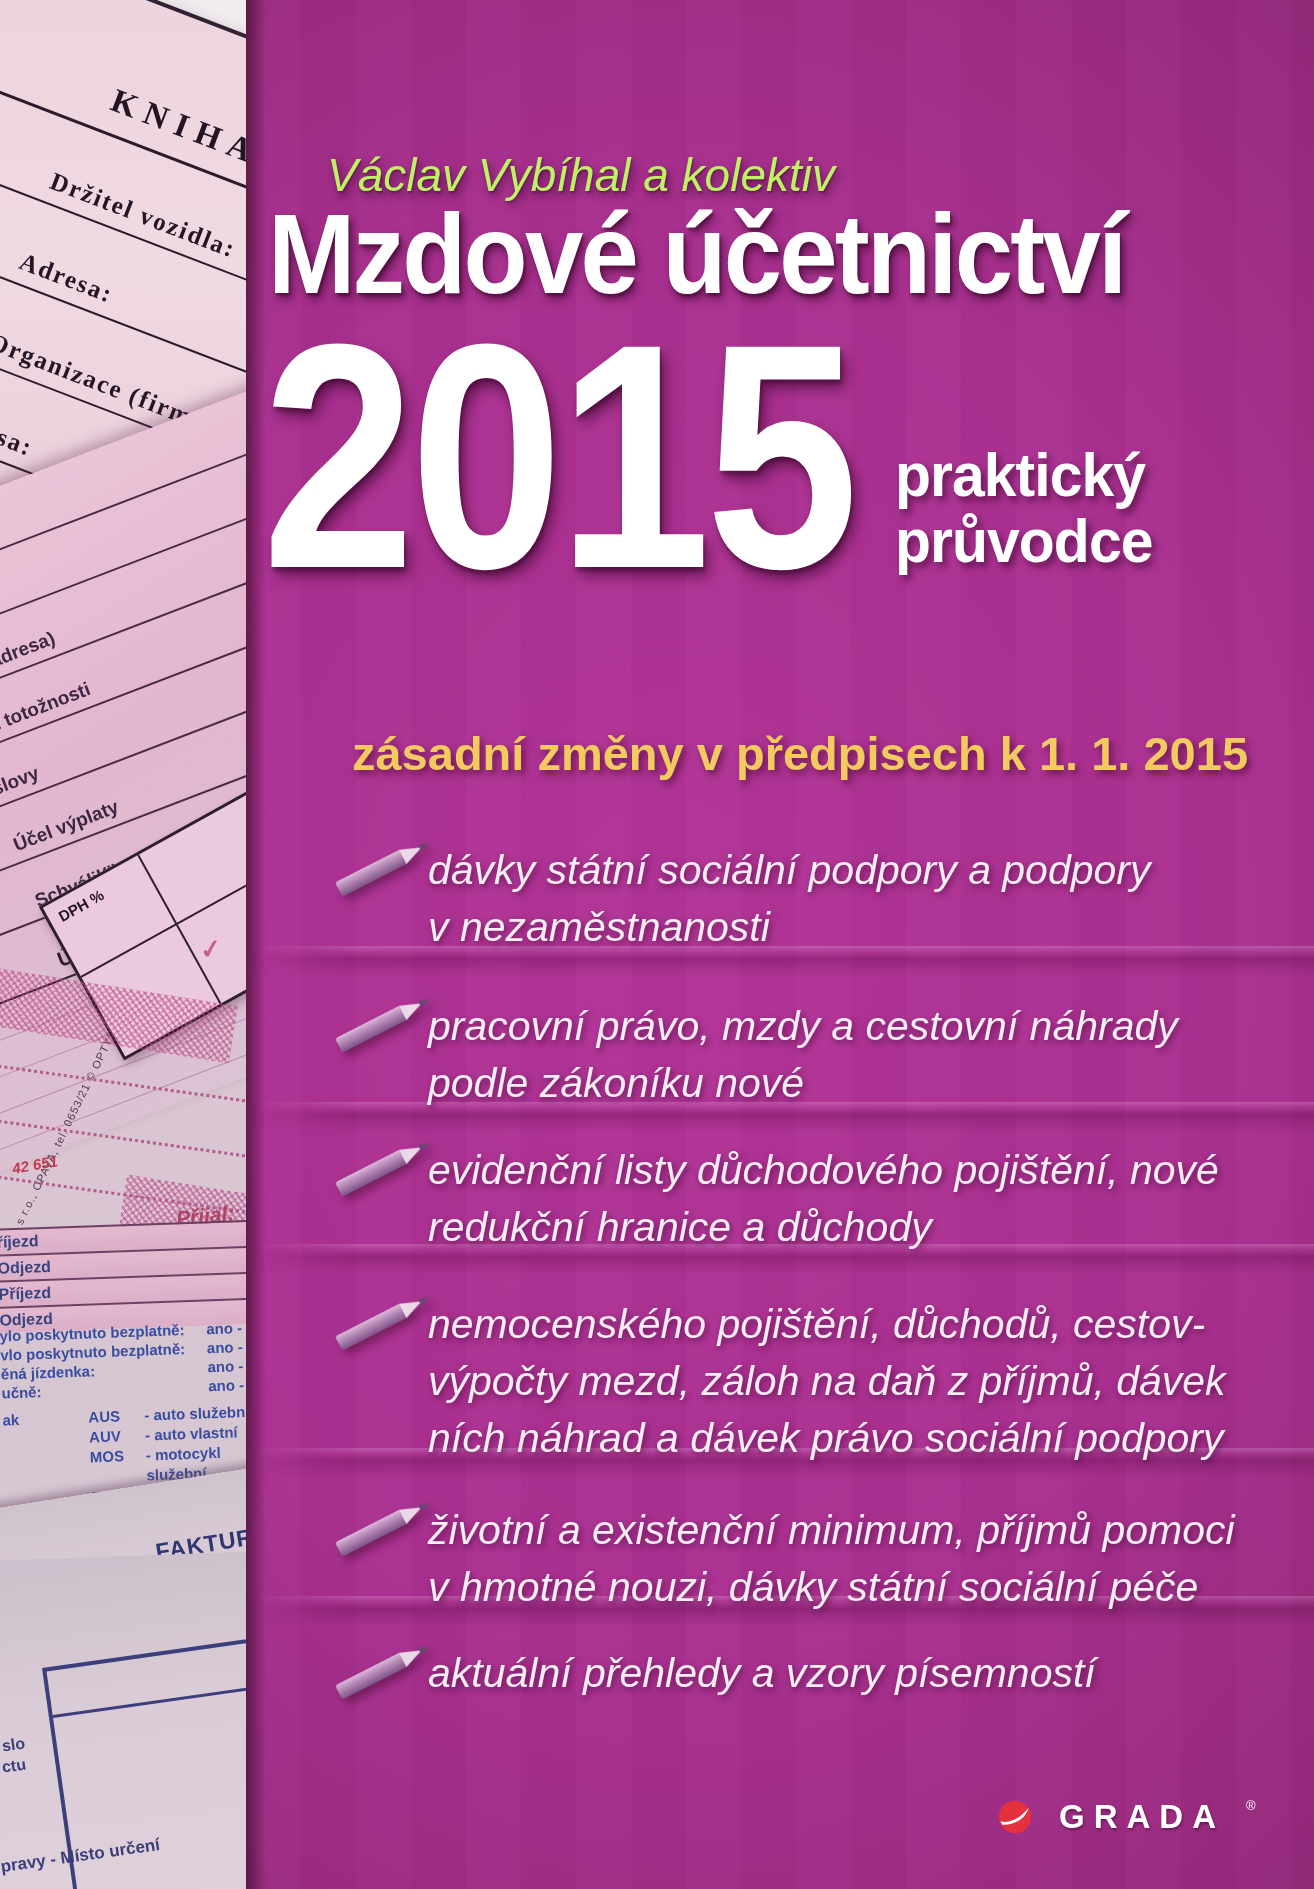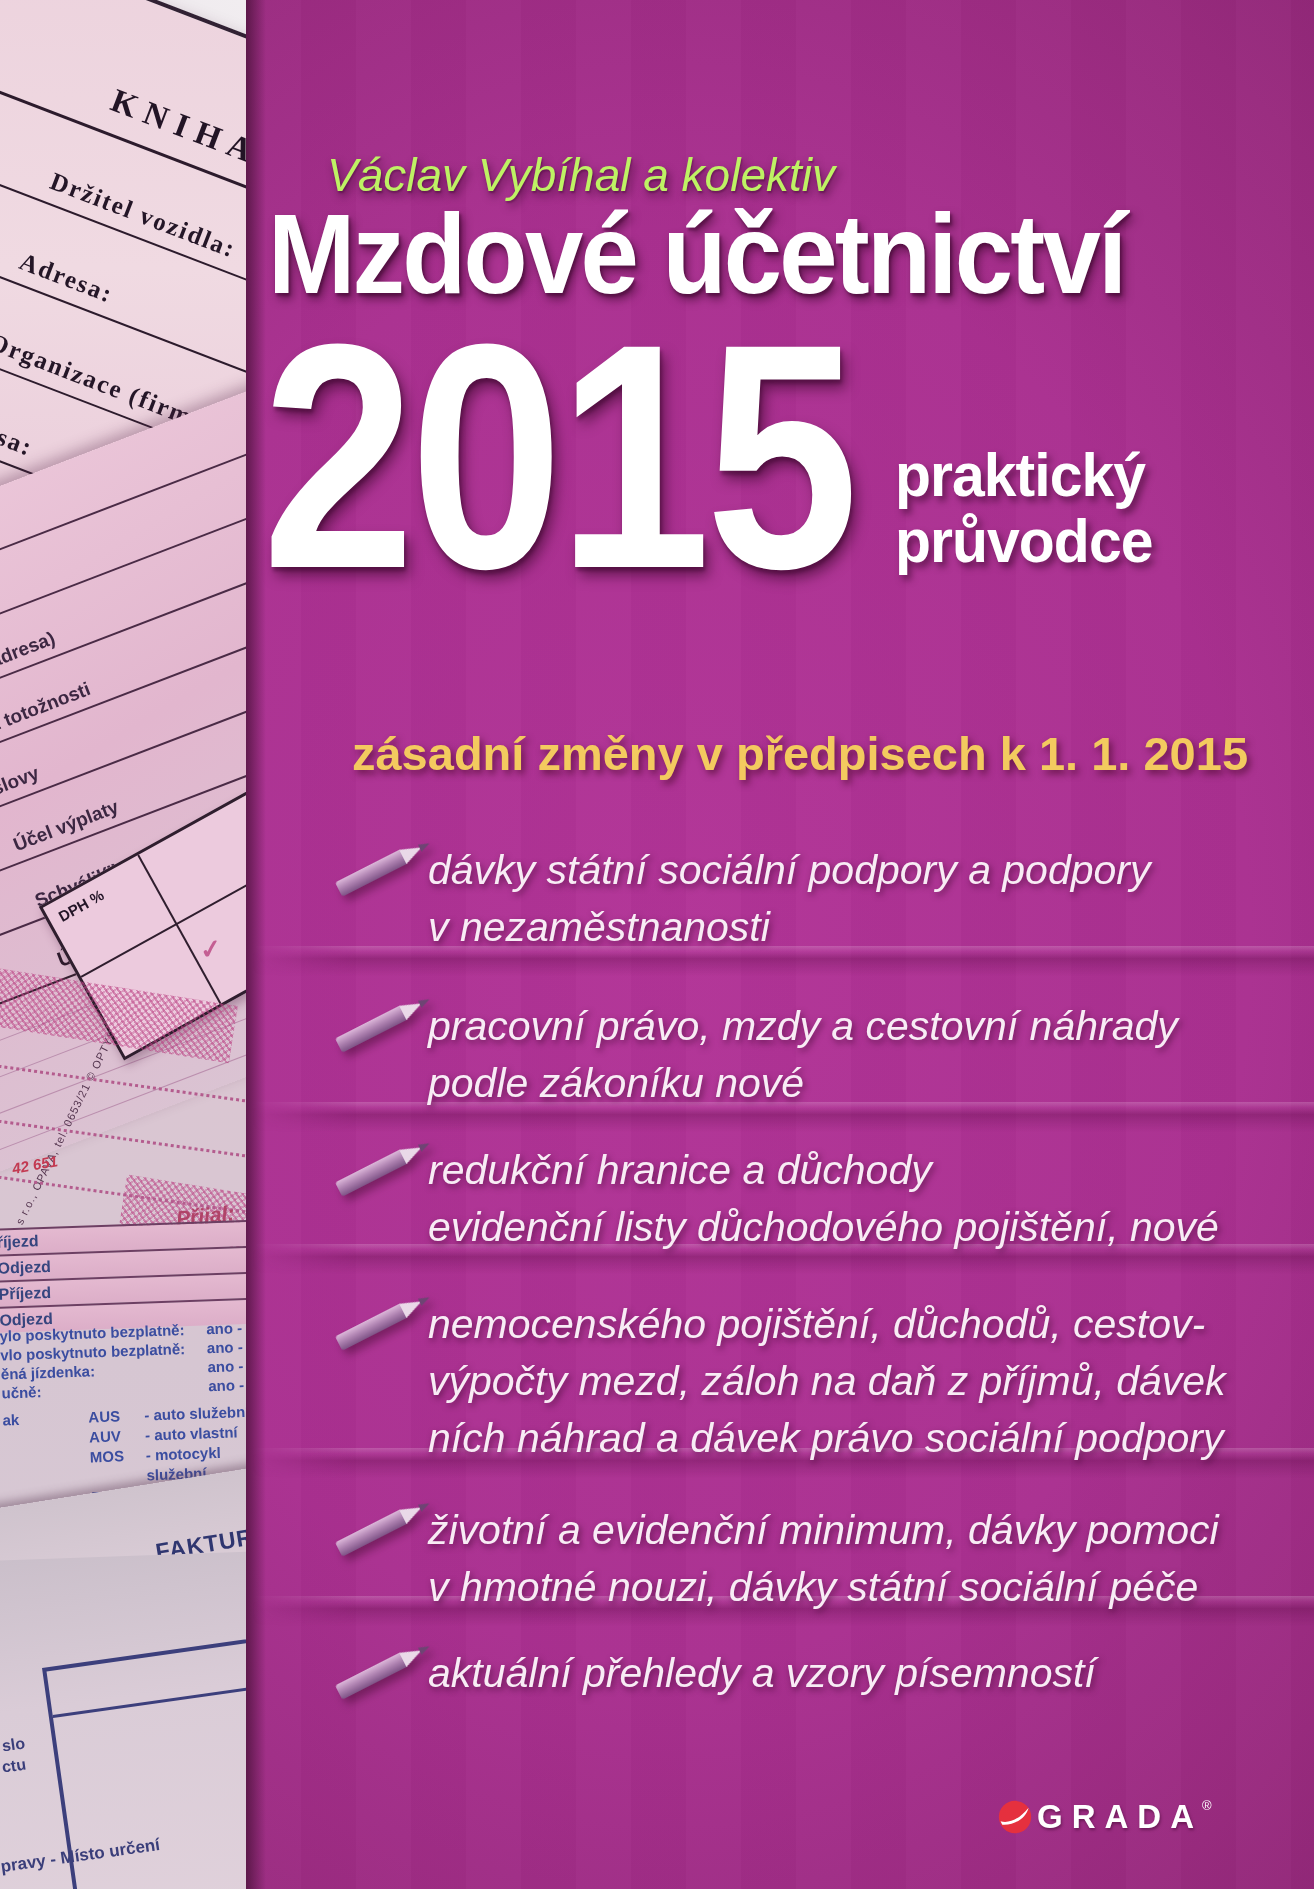--- a/index.html
+++ b/index.html
@@ -114,21 +114,21 @@
   .pencil{position:absolute;width:110px;height:60px;}
   .pencil-rot{position:absolute;left:0;top:18px;width:104px;height:20px;transform:rotate(-27deg);
     filter:drop-shadow(2px 7px 4px rgba(70,10,50,.5));}
   .pencil-body{position:absolute;left:0;top:2px;width:72px;height:16px;border-radius:3px 0 0 3px;
     background:linear-gradient(180deg,#dcb7d9 0%,#b286b4 45%,#7e5386 100%);}
   .pencil-tip{position:absolute;left:72px;top:2px;width:0;height:0;
     border-top:8px solid transparent;border-bottom:8px solid transparent;border-left:21px solid #ead9e8;}
   .pencil-lead{position:absolute;left:91px;top:6px;width:0;height:0;
     border-top:4px solid transparent;border-bottom:4px solid transparent;border-left:11px solid #6e4473;}
 
-  .grada{position:absolute;left:998px;top:1798px;display:flex;align-items:center;gap:5px;}
+  .grada{position:absolute;left:998px;top:1798px;display:flex;align-items:center;gap:27px;}
   .grada-disc{width:34px;height:34px;}
   .grada-text{font-size:33px;font-weight:bold;letter-spacing:9px;color:#ffffff;
     text-shadow:1px 2px 3px rgba(58,6,44,.5);}
   .grada-reg{font-size:13px;color:#ffffff;vertical-align:top;position:relative;top:-12px;left:-6px;}
 </style>
 </head>
 <body>
 
 <div class="cover">
 
@@ -290,22 +290,22 @@
   </div>
 
   <div class="pencil" style="left:333px;top:1138px">
     <div class="pencil-rot">
         <div class="pencil-body"></div>
         <div class="pencil-tip"></div>
         <div class="pencil-lead"></div>
       </div>
   </div>
   <div class="bullet" style="top:1142px">
+    <div>evidenční listy důchodového pojištění, nové</div>
     <div>redukční hranice a důchody</div>
-    <div>evidenční listy důchodového pojištění, nové</div>
   </div>
 
   <div class="pencil" style="left:333px;top:1292px">
     <div class="pencil-rot">
         <div class="pencil-body"></div>
         <div class="pencil-tip"></div>
         <div class="pencil-lead"></div>
       </div>
   </div>
   <div class="bullet" style="top:1296px">
@@ -315,21 +315,21 @@
   </div>
 
   <div class="pencil" style="left:333px;top:1498px">
     <div class="pencil-rot">
         <div class="pencil-body"></div>
         <div class="pencil-tip"></div>
         <div class="pencil-lead"></div>
       </div>
   </div>
   <div class="bullet" style="top:1502px">
-    <div>životní a evidenční minimum, dávky pomoci</div>
+    <div>životní a existenční minimum, příjmů pomoci</div>
     <div>v hmotné nouzi, dávky státní sociální péče</div>
   </div>
 
   <div class="pencil" style="left:333px;top:1641px">
     <div class="pencil-rot">
         <div class="pencil-body"></div>
         <div class="pencil-tip"></div>
         <div class="pencil-lead"></div>
       </div>
   </div>

